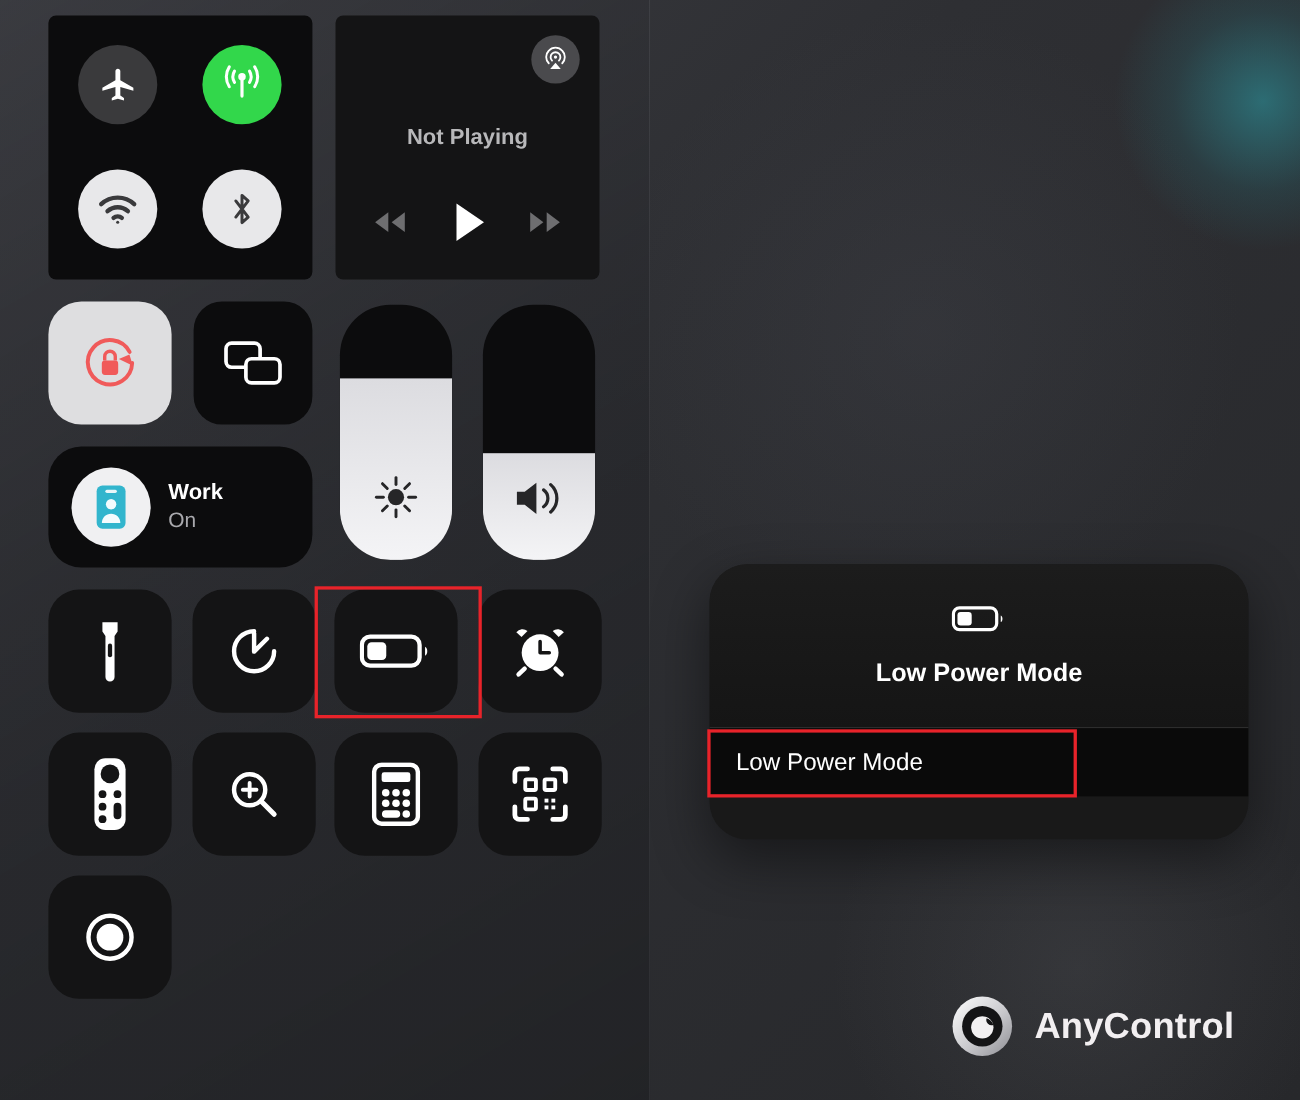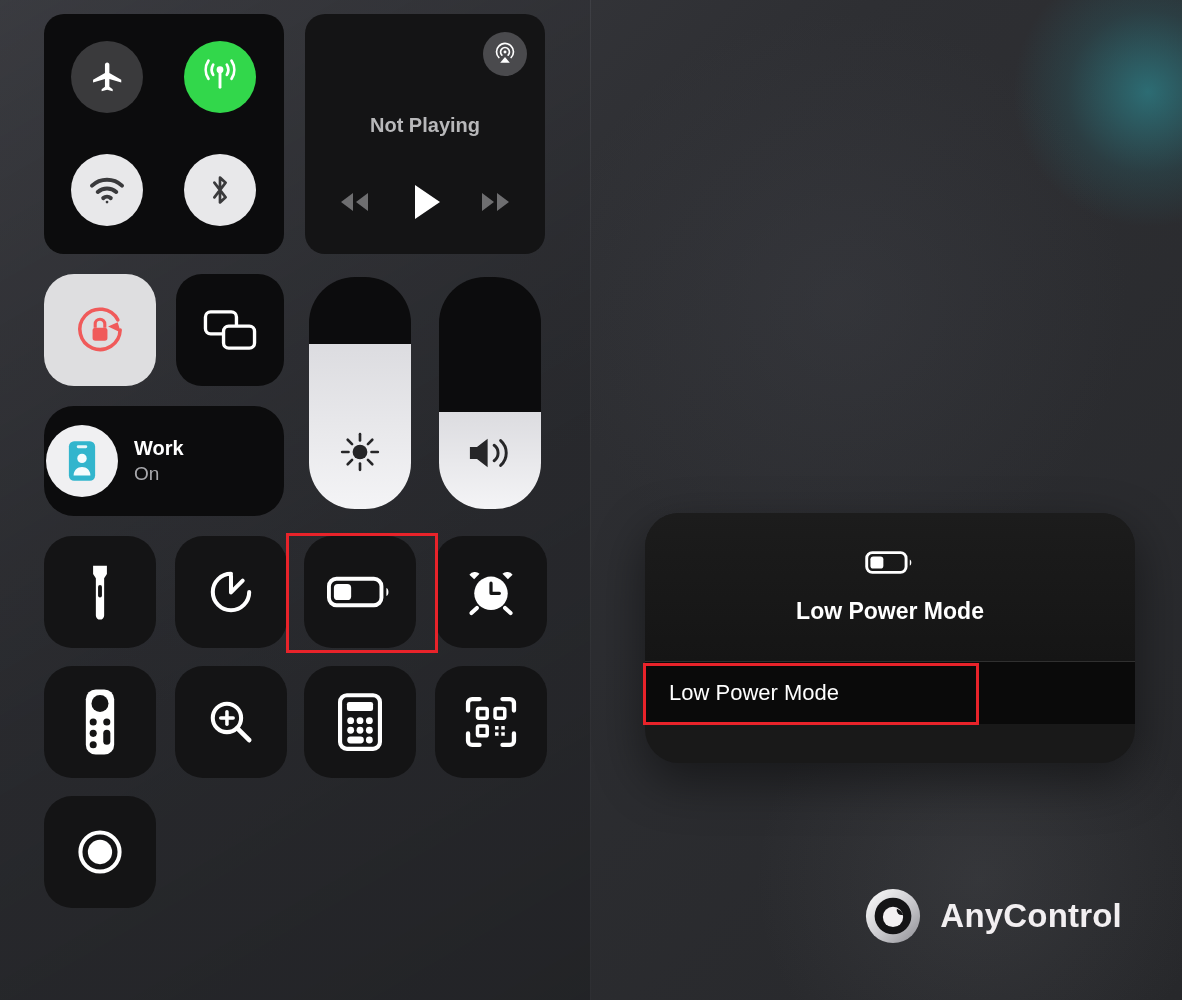--- a/index.html
+++ b/index.html
@@ -30,21 +30,21 @@
     position: absolute;
     left: 0; top: 0;
     width: 591px; height: 1000px;
     background: linear-gradient(150deg, rgba(58,59,64,0.55) 0%, rgba(38,39,43,0.75) 55%, rgba(33,34,37,0.85) 100%);
     border-right: 1px solid rgba(255,255,255,0.045);
   }
 
   .module {
     position: absolute;
     background: #0c0c0d;
-    border-radius: 20px;
+    border-radius: 7px;
   }
 
   
   #connectivity { left: 44px; top: 14px; width: 240px; height: 240px; }
   .conn-btn {
     position: absolute;
     width: 72px; height: 72px;
     border-radius: 50%;
     display: flex; align-items: center; justify-content: center;
   }
@@ -85,21 +85,21 @@
   .tile.light { background: #dedee0; }
 
   #tile-rotation { left: 44px;  top: 274px; width: 112px; height: 112px; border-radius: 30px; }
   #tile-mirror   { left: 176px; top: 274px; width: 108px; height: 112px; background:#0c0c0d; }
 
   
   #focus-tile {
     position: absolute; left: 44px; top: 406px;
     width: 240px; height: 110px;
     background: #0c0c0d; border-radius: 30px;
-    display: flex; align-items: center; padding-left: 2px; gap: 16px;
+    display: flex; align-items: center; padding-left: 21px; gap: 16px;
   }
   #focus-icon-circle {
     width: 72px; height: 72px; border-radius: 50%;
     background: #f0f0f2;
     display: flex; align-items: center; justify-content: center;
     flex: 0 0 auto;
   }
   #focus-text { display: flex; flex-direction: column; gap: 3px; }
   #focus-name { color: #ffffff; font-size: 20px; font-weight: 600; }
   #focus-state { color: #a9a9ad; font-size: 19px; }
@@ -171,21 +171,21 @@
     padding-left: 24px;
     background: #0a0a0a;
     color: #ffffff;
     font-size: 22px;
   }
   #popup-footer { flex: 1; background: #1a1a1a; }
 
   
   #watermark {
     position: absolute;
-    right: 60px; bottom: 55px;
+    right: 60px; bottom: 38px;
     display: flex; align-items: center; gap: 18px;
   }
   #watermark-text {
     font-size: 33px;
     font-weight: 700;
     color: #f2eff1;
     letter-spacing: 0.2px;
   }
 </style>
 </head>

